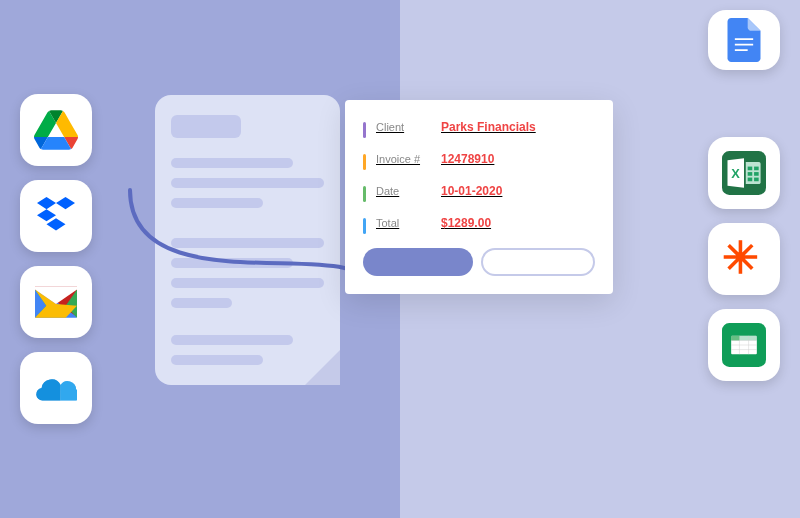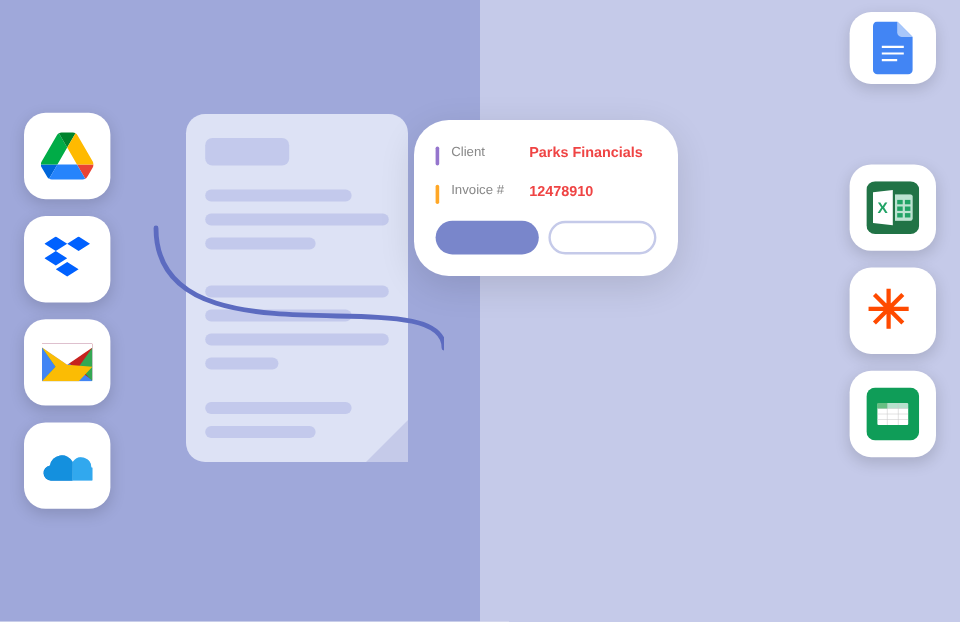--- a/index.html
+++ b/index.html
@@ -159,26 +159,27 @@
       border-style: solid;
       border-width: 0 0 35px 35px;
       border-color: transparent transparent #c5cae9 transparent;
     }
 
     
     .invoice-card {
       position: absolute;
       left: 345px;
       top: 100px;
-      width: 220px;
+      width: 268px;
       background: white;
-      border-radius: 29px;
+      border-radius: 4px;
       box-shadow: 0 8px 30px rgba(0,0,0,0.12);
       z-index: 15;
       padding: 20px 18px 18px;
+      text-decoration: underline;
     }
 
     .invoice-row {
       display: flex;
       align-items: flex-start;
       margin-bottom: 14px;
       gap: 10px;
     }
 
     .invoice-indicator {
@@ -311,21 +312,31 @@
       <span class="invoice-label">Client</span>
       <span class="invoice-value">Parks Financials</span>
     </div>
 
     <div class="invoice-row">
       <div class="invoice-indicator" style="background:#ffa726;"></div>
       <span class="invoice-label">Invoice #</span>
       <span class="invoice-value">12478910</span>
     </div>
 
-
+    <div class="invoice-row">
+      <div class="invoice-indicator" style="background:#66bb6a;"></div>
+      <span class="invoice-label">Date</span>
+      <span class="invoice-value">10-01-2020</span>
+    </div>
+
+    <div class="invoice-row">
+      <div class="invoice-indicator" style="background:#42a5f5;"></div>
+      <span class="invoice-label">Total</span>
+      <span class="invoice-value">$1289.00</span>
+    </div>
 
     <div class="invoice-buttons">
       <button class="invoice-btn invoice-btn-primary"></button>
       <button class="invoice-btn invoice-btn-secondary"></button>
     </div>
   </div>
 
   <div class="docs-icon-top">
     <svg width="36" height="44" viewBox="0 0 36 48">
       <path fill="#4285F4" d="M22 0H4C1.8 0 0 1.8 0 4v40c0 2.2 1.8 4 4 4h28c2.2 0 4-1.8 4-4V14z"></path>

